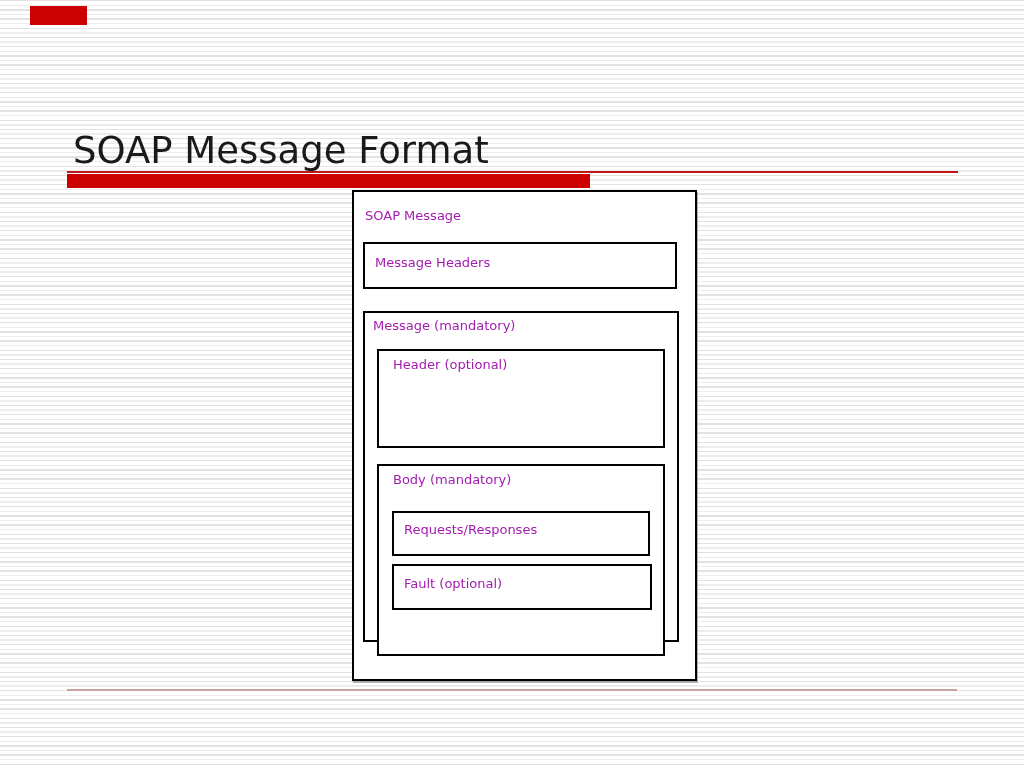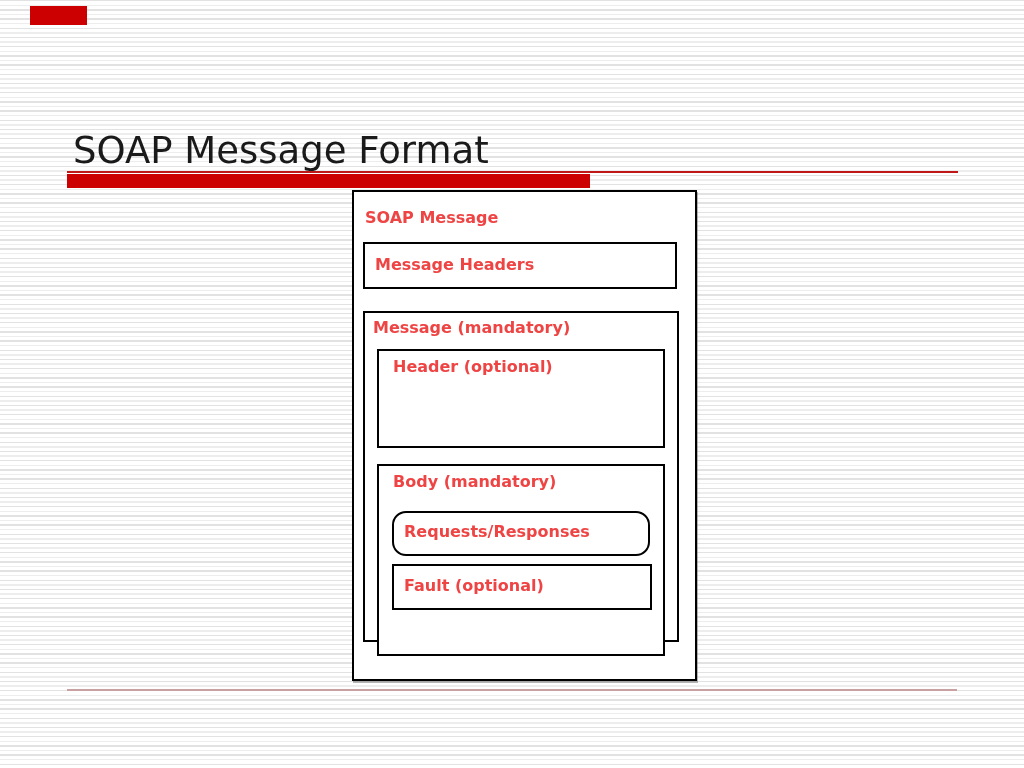--- a/index.html
+++ b/index.html
@@ -68,23 +68,23 @@
     border: 2px solid #000000;
     box-sizing: border-box;
   }
   #soap-container {
     left: 352px; top: 190px;
     width: 345px; height: 491px;
     box-shadow: 1px 2px 0 rgba(90,90,90,0.45);
   }
   .diagram-label {
     position: absolute;
-    font-weight: 700;
-    font-size: 16px;
-    color: #ef4444;
+    font-weight: 400;
+    font-size: 13px;
+    color: #a21caf;
     white-space: nowrap;
   }
   #soap-container-label { left: 11px; top: 16px; }
 
   #protocol-headers-box {
     left: 9px; top: 50px;
     width: 314px; height: 47px;
   }
   #protocol-headers-label { left: 10px; top: 11px; }
 
@@ -107,21 +107,21 @@
   #header-entries-label { left: 8px; top: 10px; }
 
   #body-box {
     left: 12px; top: 151px;
     width: 288px; height: 192px;
   }
   #body-label { left: 14px; top: 6px; }
 
   #requests-box {
     left: 13px; top: 45px;
-    width: 258px; height: 45px; border-radius: 14px;
+    width: 258px; height: 45px;
   }
   #requests-label { left: 10px; top: 9px; }
 
   #fault-box {
     left: 13px; top: 98px;
     width: 260px; height: 46px;
   }
   #fault-label { left: 10px; top: 10px; }
 </style>
 </head>

